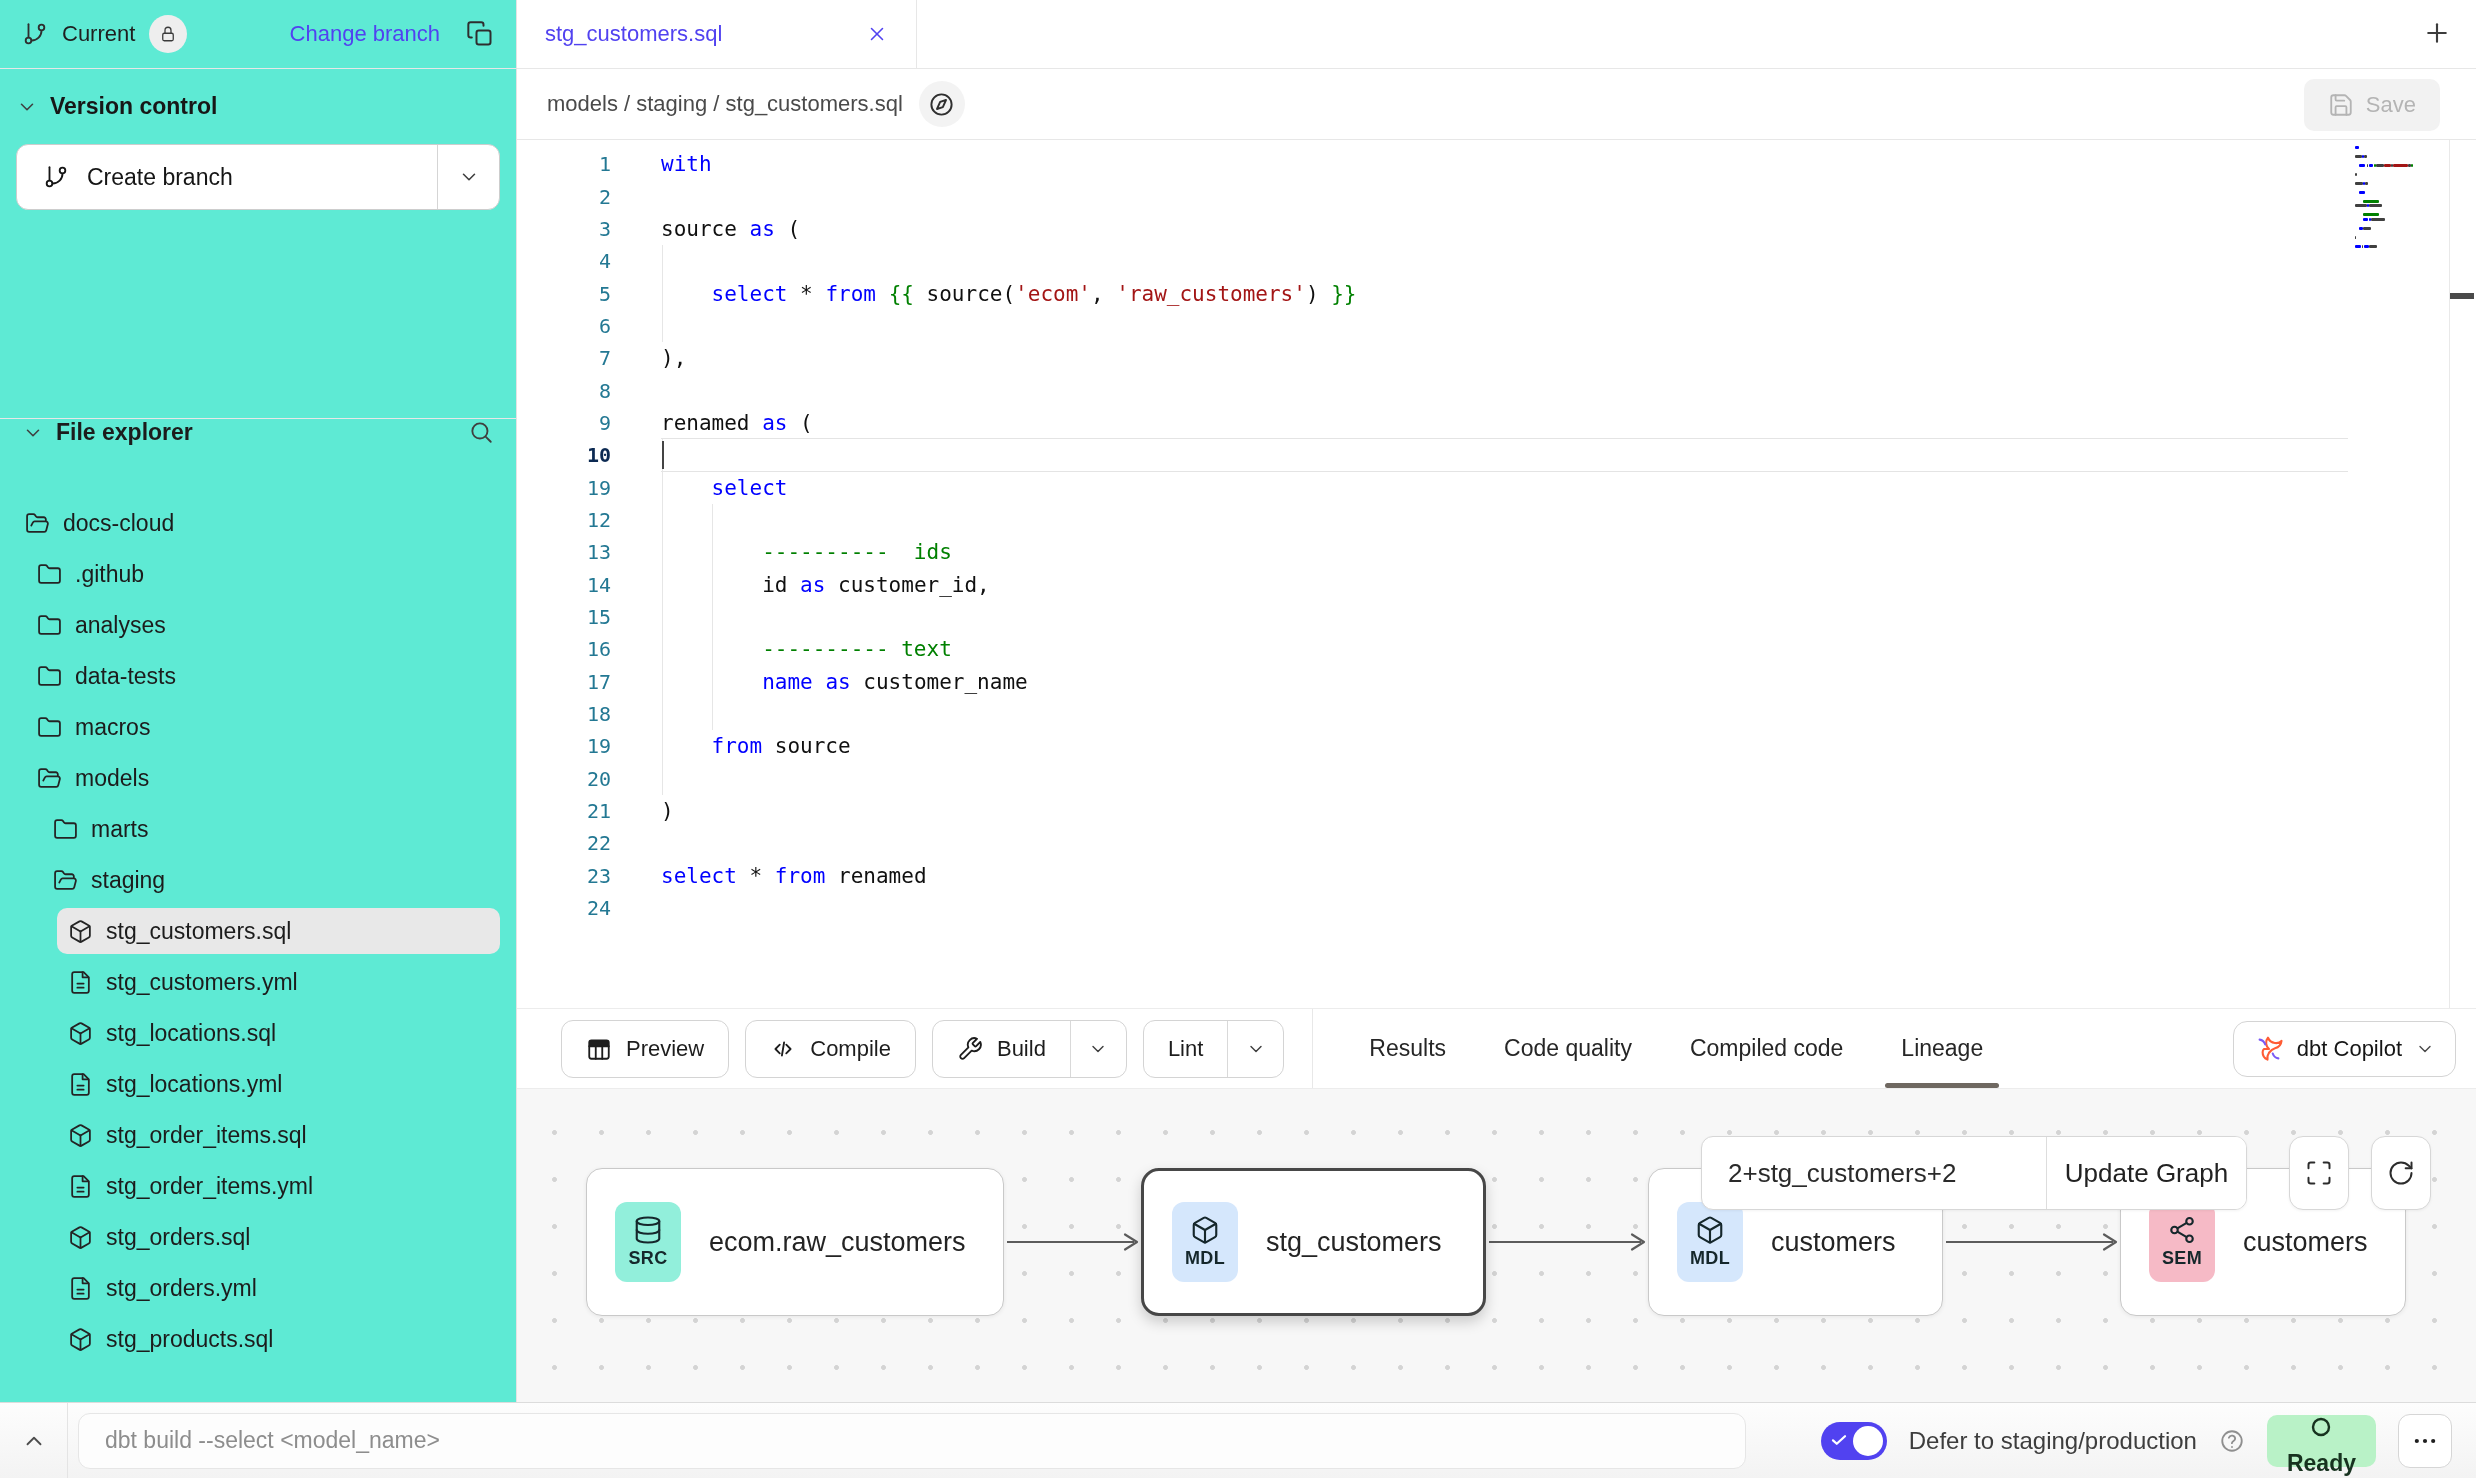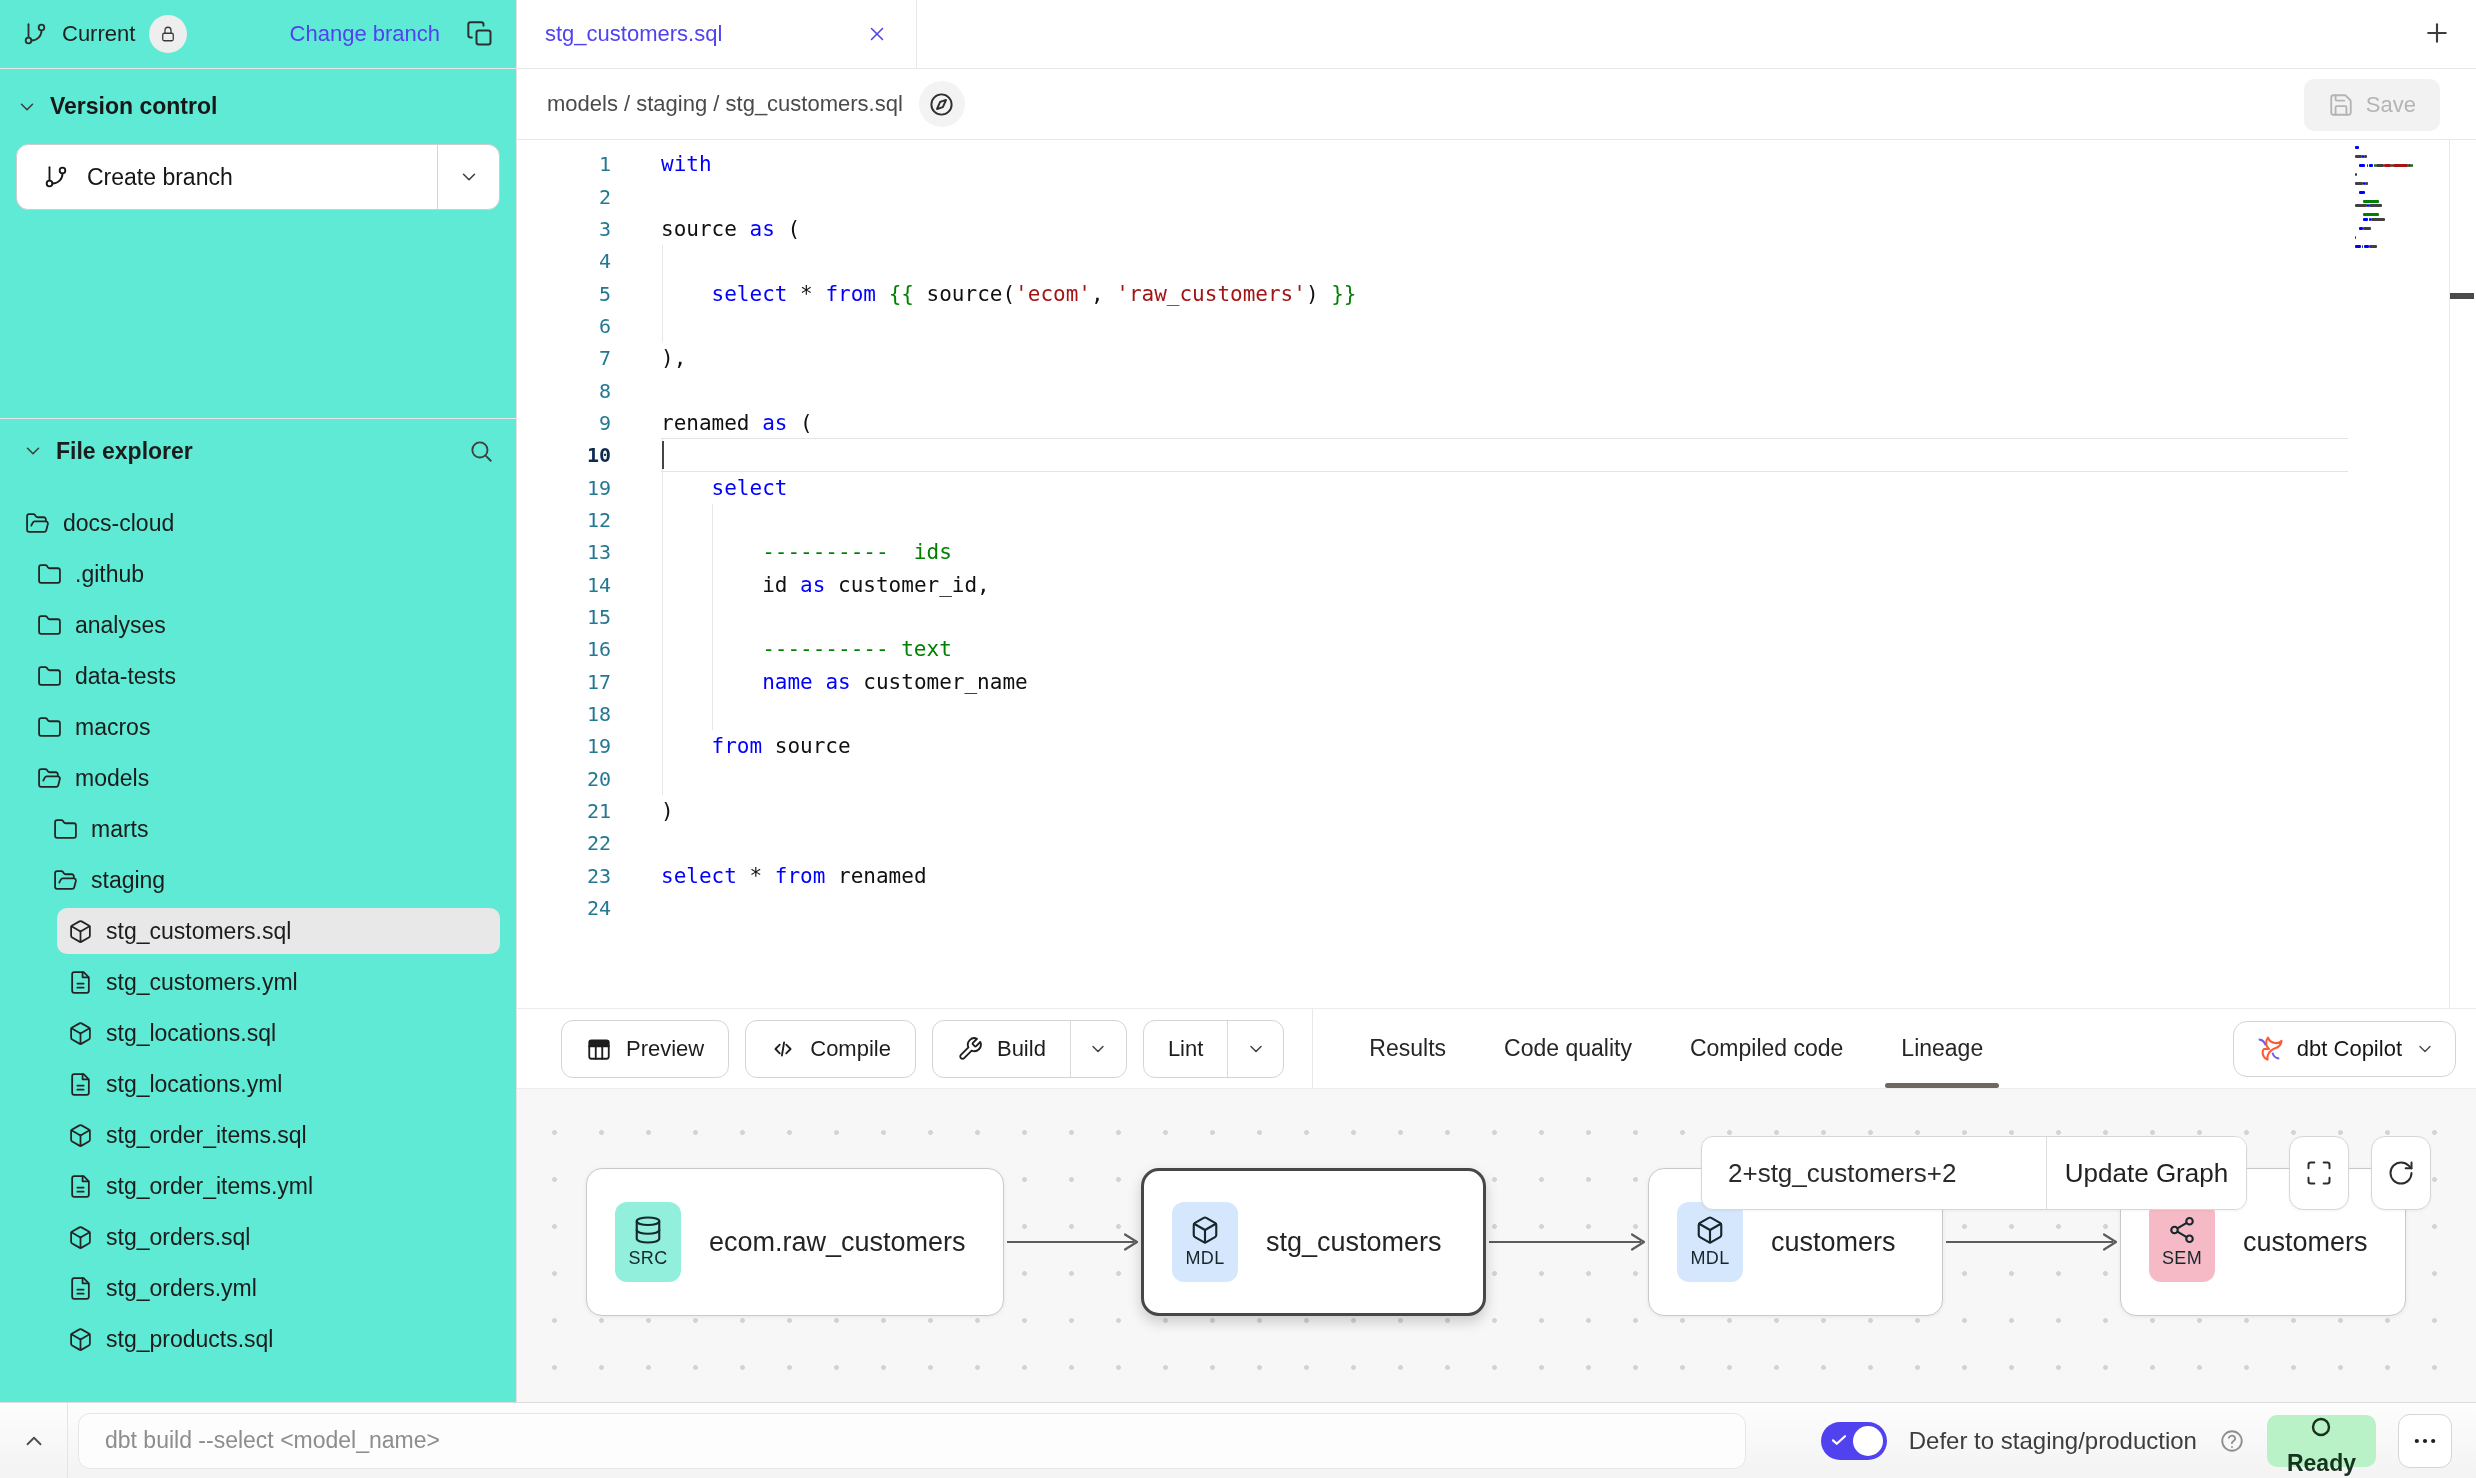--- a/index.html
+++ b/index.html
@@ -19,21 +19,21 @@
   .icon-plain { color:#2e2e2e; }
 
   .vc-section { padding:24px 16px 0 16px; }
   .sec-header { display:flex; align-items:center; gap:12px; color:#171717; }
   .sec-title { font-size:23px; font-weight:700; }
   .create-branch { margin-top:24px; height:66px; border:1px solid #cdcdcd; border-radius:12px; display:flex; align-items:stretch; overflow:hidden; background:#fff; }
   .cb-main { flex:1; display:flex; align-items:center; gap:18px; padding-left:26px; font-size:23px; font-weight:500; color:#151515; cursor:pointer; }
   .cb-chev { width:62px; border-left:1px solid #d5d5d5; display:flex; align-items:center; justify-content:center; color:#3f3f3f; cursor:pointer; }
 
   .fe-section { position:absolute; top:418px; left:0; right:0; bottom:0; border-top:1px solid #e7e7e7; overflow:hidden; }
-  .fe-header { height:64px; display:flex; align-items:center; justify-content:space-between; padding:0 22px; }
+  .fe-header { height:64px; display:flex; align-items:flex-start; justify-content:space-between; padding:0 22px; }
   .fe-header-left { display:flex; align-items:center; gap:12px; }
   #file-tree { padding-top:12px; }
   .trow { height:51px; display:flex; align-items:flex-end; }
   .tsp { flex:none; }
   .tpill { flex:1; height:46px; margin-right:16px; display:flex; align-items:center; gap:13px; padding-left:11px; border-radius:10px; }
   .tpill.sel { background:#e8e8e8; }
   .ticon { color:#242424; flex:none; }
   .tlabel { font-size:23px; color:#1c1c1c; white-space:nowrap; }
 
   
@@ -75,21 +75,21 @@
   .ptab { display:flex; align-items:center; position:relative; font-size:23px; color:#262626; cursor:pointer; }
   .ptab.active::after { content:""; position:absolute; left:-16px; right:-16px; bottom:0; height:5px; background:#6f6861; border-radius:3px; }
   .copilot-btn { position:absolute; right:20px; top:12px; height:56px; border:1px solid #d4d4d4; border-radius:14px; background:#fff; display:flex; align-items:center; gap:13px; padding:0 20px; font-size:22px; font-weight:500; color:#161616; cursor:pointer; }
 
   
   .lineage { position:absolute; left:0; top:1088px; width:1959px; height:314px; border-top:1px solid #ececec; background-color:#f7f7f7; background-image:radial-gradient(circle, #d4d4d4 2.2px, transparent 2.4px); background-size:47px 47px; background-position:14px 20px; overflow:hidden; }
   #edges { position:absolute; left:0; top:0; }
   .node { position:absolute; top:79px; height:148px; background:#fff; border:1.5px solid #c9c9c9; border-radius:16px; box-shadow:0 1px 4px rgba(0,0,0,.07); display:flex; align-items:center; padding-left:28px; cursor:pointer; }
   .node.sel { border:3px solid #474747; border-radius:18px; box-shadow:0 6px 14px rgba(0,0,0,.18); }
   .nbadge { width:66px; height:80px; border-radius:12px; display:flex; flex-direction:column; align-items:center; justify-content:center; gap:3px; color:#15272b; flex:none; }
-  .nbadge .btext { font-size:18px; font-weight:400; letter-spacing:.3px; }
+  .nbadge .btext { font-size:18px; font-weight:700; letter-spacing:.3px; }
   .badge-src { background:var(--badge-src); } .badge-mdl { background:var(--badge-mdl); } .badge-sem { background:var(--badge-sem); }
   .nlabel { font-size:27px; color:#242424; margin-left:28px; white-space:nowrap; }
   .graph-ctl { position:absolute; left:1184px; top:47px; height:74px; display:flex; background:#fff; border:1px solid #d7d7d7; border-radius:12px; overflow:hidden; box-shadow:0 1px 3px rgba(0,0,0,.05); }
   .graph-input { width:344px; border:none; outline:none; font-family:inherit; font-size:26px; color:#2a2a2a; padding:0 8px 0 26px; background:transparent; }
   .graph-update { width:200px; border:none; border-left:1px solid #dddddd; background:#fff; font-family:inherit; font-size:26px; font-weight:500; color:#222; cursor:pointer; }
   .sq-btn { position:absolute; top:47px; width:60px; height:74px; background:#fff; border:1px solid #d7d7d7; border-radius:14px; display:flex; align-items:center; justify-content:center; color:#2c2c2c; cursor:pointer; box-shadow:0 1px 3px rgba(0,0,0,.05); }
 
   
   .statusbar { position:absolute; left:0; top:1402px; width:2476px; height:76px; border-top:1px solid #dcdcdc; background:linear-gradient(#fdfdfd,#f3f3f3); display:flex; align-items:center; }
   .sb-collapse { width:68px; height:100%; display:flex; align-items:center; justify-content:center; color:#4d4d4d; border-right:1px solid #e4e4e4; cursor:pointer; }

